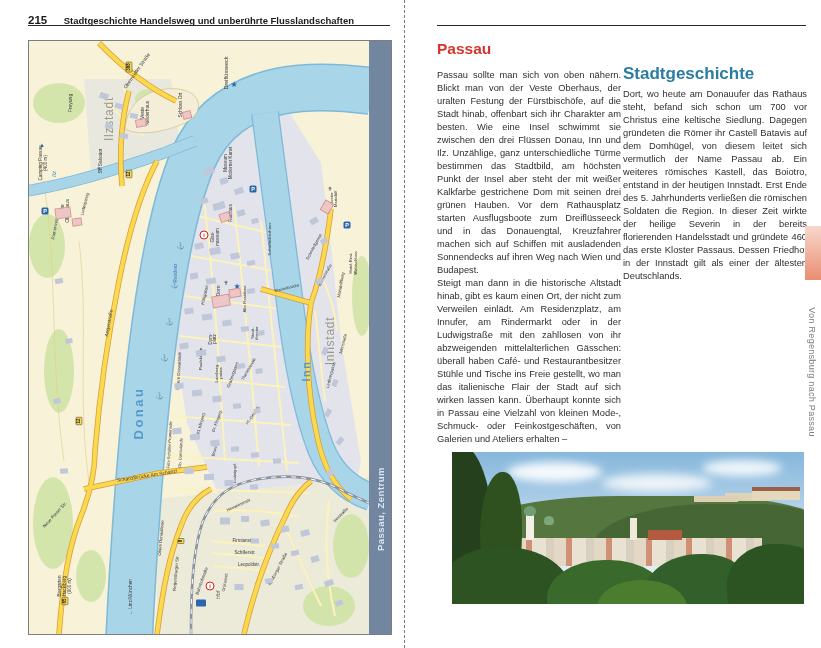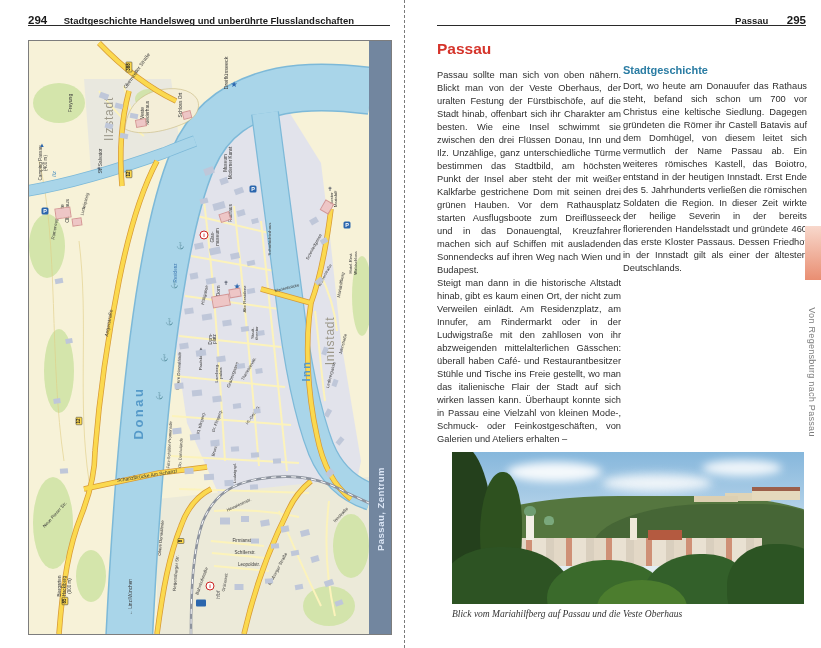--- a/index.html
+++ b/index.html
@@ -37,38 +37,38 @@
       font-size:5.5px;font-weight:bold;background:#fff;}
   .ic-parking{width:7px;height:7px;background:#2b66ad;color:#fff;border-radius:1.5px;font-size:5.5px;font-weight:bold;}
   .ic-hbf{width:10px;height:7px;background:#2b66ad;border-radius:1px;}
   .bld{position:absolute;background:#bfc7d9;}
   .bld.pk{background:#eec6c6;outline:.5px solid #d59696;}
   #scalebar{left:349px;top:34px;width:3px;height:58px;background:#fff;border:.5px solid #2a3140;}
   
   .article-title{font-size:15.5px;font-weight:bold;color:#d5342b;margin:0 0 11px 0;}
   .bodycol{text-align:justify;font-size:9.3px;line-height:13px;color:#2e2e2e;}
   .bodycol p{margin:0;}
-  .subhead{font-size:11px;font-weight:bold;color:#2a7ca3;margin:8px 0 4px 0;}
+  .subhead{font-size:17px;font-weight:bold;color:#2a7ca3;margin:8px 0 4px 0;}
   
   #photo{left:452px;top:452px;width:352px;height:152px;overflow:hidden;background:#9ec4e0;}
   .ph{position:absolute;}
   #caption{left:452px;top:609px;width:352px;font-family:"Liberation Serif",serif;font-style:italic;
       font-size:9.5px;color:#333;}
   
   #tab{left:805px;top:226px;width:16px;height:54px;background:linear-gradient(180deg,#f8d8cc,#e98e72);}
   #margin-label{left:812px;top:372px;transform:translate(-50%,-50%) rotate(90deg);white-space:nowrap;
       color:#7d7d7d;font-size:9px;letter-spacing:.3px;}
 </style>
 </head>
 <body>
 
 <div id="page">
 
   <div class="abs" style="left:28px;top:10px;width:362px;">
-    <span class="hdr-num">294</span>
+    <span class="hdr-num">215</span>
     <span class="hdr-title" style="margin-left:12px;">Stadtgeschichte Handelsweg und unberührte Flusslandschaften</span>
   </div>
   <div class="abs hdr-rule" style="left:28px;top:25px;width:362px;"></div>
 
   <div id="gutter" class="abs"></div>
 
   <div id="map" class="abs">
     <svg width="340" height="593" viewBox="0 0 340 593">
       <rect x="0" y="0" width="340" height="593" fill="#f7f2d8"></rect>
 
@@ -321,24 +321,20 @@
         <div class="bld pk" style="left: 298px; top: 166px; width: 10px; height: 8px; transform: translate(-50%, -50%) rotate(-60deg);"></div>
         <div class="bld pk" style="left: 112px; top: 82px; width: 9px; height: 6px; transform: translate(-50%, -50%) rotate(-10deg);"></div>
         <div class="bld pk" style="left: 158px; top: 74px; width: 7px; height: 6px; transform: translate(-50%, -50%) rotate(-15deg);"></div>
         <div class="bld pk" style="left: 206px; top: 252px; width: 10px; height: 7px; transform: translate(-50%, -50%) rotate(-10deg);"></div>
       </div>
     <div id="map-bar">
       <span class="bar-label">Passau, Zentrum</span>
     </div>
   </div>
 
-  <div class="abs" style="left:437px;top:10px;width:369px;text-align:right;">
-    <span class="hdr-title">Passau</span>
-    <span class="hdr-num" style="margin-left:14px;">295</span>
-  </div>
   <div class="abs hdr-rule" style="left:437px;top:25px;width:369px;"></div>
 
   <div class="abs" style="left:437px;top:40px;width:184px;">
     <div class="article-title">Passau</div>
     <div class="bodycol">
       <p>Passau sollte man sich von oben nähern. Blickt man von der Veste Oberhaus, der uralten Festung der Fürstbischöfe, auf die Stadt hinab, offenbart sich ihr Charakter am besten. Wie eine Insel schwimmt sie zwischen den drei Flüssen Donau, Inn und Ilz. Unzählige, ganz unterschiedliche Türme bestimmen das Stadtbild, am höchsten Punkt der Insel aber steht der mit weißer Kalkfarbe gestrichene Dom mit seinen drei grünen Hauben. Vor dem Rathausplatz starten Ausflugsboote zum Dreiflüsseeck und in das Donauengtal, Kreuzfahrer machen sich auf Schiffen mit ausladenden Sonnendecks auf ihren Weg nach Wien und Budapest.</p>
       <p>Steigt man dann in die historische Altstadt hinab, gibt es kaum einen Ort, der nicht zum Verweilen einlädt. Am Residenzplatz, am Innufer, am Rindermarkt oder in der Ludwigstraße mit den zahllosen von ihr abzweigenden mittelalterlichen Gässchen: überall haben Café- und Restaurantbesitzer Stühle und Tische ins Freie gestellt, wo man das italienische Flair der Stadt auf sich wirken lassen kann. Überhaupt konnte sich in Passau eine Vielzahl von kleinen Mode-, Schmuck- oder Feinkostgeschäften, von Galerien und Ateliers erhalten –</p>
     </div>
   </div>
 
@@ -367,18 +363,17 @@
     <div class="ph" style="left:178px;top:66px;width:7px;height:22px;background:#efe9da;"></div>
     <div class="ph" style="left:196px;top:78px;width:34px;height:10px;background:#b45a40;"></div>
     <div class="ph" style="left:-18px;top:-8px;width:60px;height:175px;background:#24401c;border-radius:40% 60% 45% 55%;"></div>
     <div class="ph" style="left:28px;top:20px;width:42px;height:120px;background:#2e511f;border-radius:55% 45% 50% 50%;"></div>
     <div class="ph" style="left:-10px;top:95px;width:130px;height:90px;background:#2d5323;border-radius:45% 55% 40% 60%;"></div>
     <div class="ph" style="left:95px;top:108px;width:120px;height:80px;background:#3a6a2b;border-radius:50% 50% 45% 55%;"></div>
     <div class="ph" style="left:190px;top:102px;width:110px;height:85px;background:#33602a;border-radius:55% 45% 50% 50%;"></div>
     <div class="ph" style="left:275px;top:92px;width:110px;height:95px;background:#2c5423;border-radius:45% 55% 50% 50%;"></div>
     <div class="ph" style="left:145px;top:128px;width:90px;height:55px;background:#4c7d2e;border-radius:50%;"></div>
   </div>
-  <div id="caption" class="abs">Blick vom Mariahilfberg auf Passau und die Veste Oberhaus</div>
 
   <div id="tab" class="abs"></div>
   <div id="margin-label" class="abs">Von Regensburg nach Passau</div>
 
 </div>
 
 </body></html>

